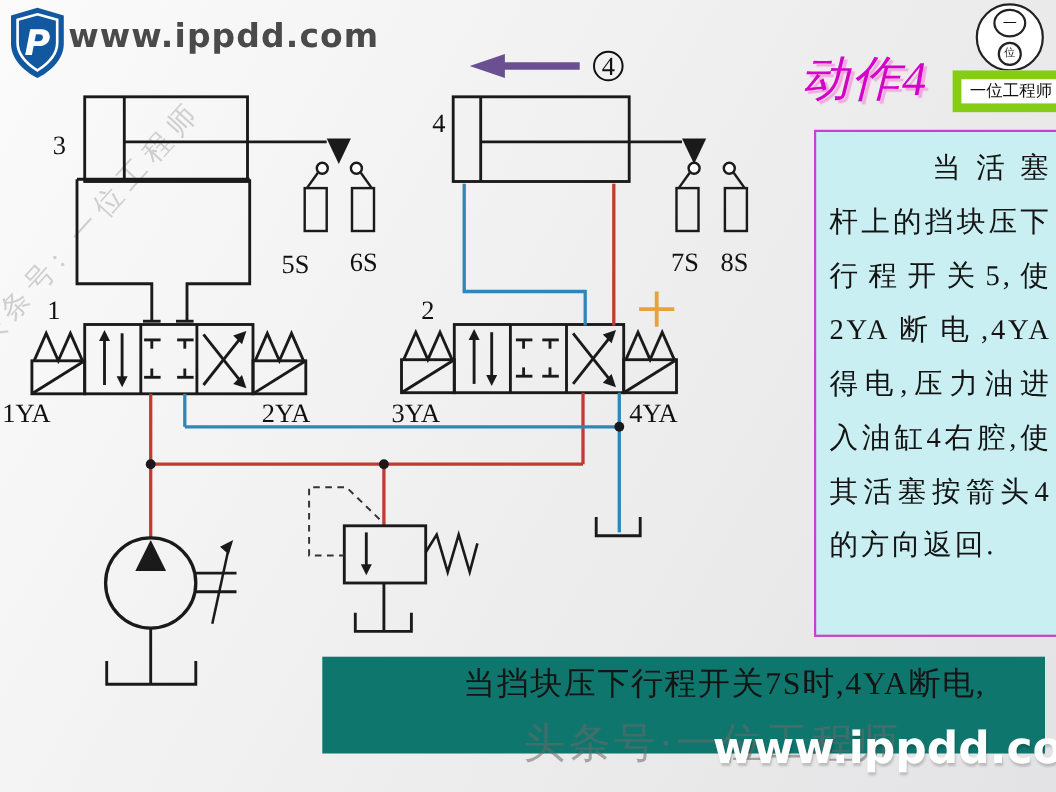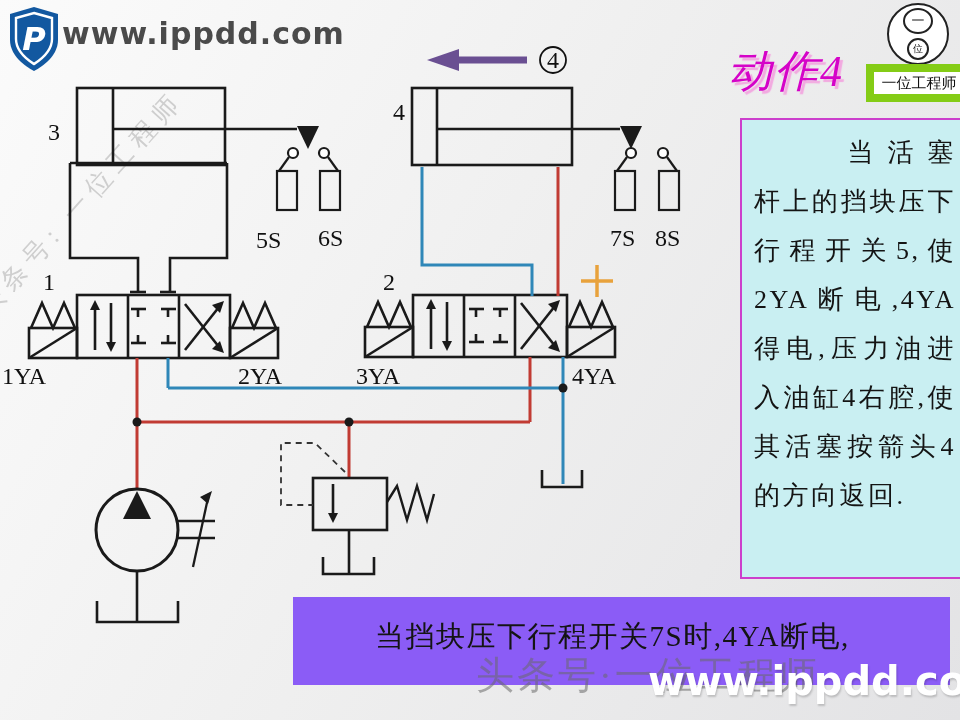--- a/index.html
+++ b/index.html
@@ -39,22 +39,22 @@
   
   .note-right{
     left:740px;top:118px;width:229px;height:461px;box-sizing:border-box;
     background:#c9eff2;border:2px solid #cc3fcc;
     padding:8px 11px 6px 12px;
     font-size:26px;line-height:49px;letter-spacing:2.5px;color:#141414;
     text-align:justify;text-indent:3.6em;z-index:2;
   }
   .note-bottom{
     left:293px;top:597px;width:657px;height:88px;box-sizing:border-box;
-    background:#8b5cf6;padding:21px 8px 6px 14px;
-    font-size:29px;line-height:37px;letter-spacing:1.5px;color:#141414;z-index:2;
+    background:#0f766e;padding:7px 8px 6px 14px;
+    font-size:29px;line-height:37px;letter-spacing:1.5px;color:#141414;z-index:2;text-align:center;
   }
   .note-bottom .l1{text-indent:68px;}
   
   .wm-diag{
     left:-30px;top:300px;transform:rotate(-48deg);transform-origin:0 0;
     font-size:26px;color:rgba(90,90,90,0.26);letter-spacing:7px;white-space:nowrap;z-index:1;
   }
   .wm-gray{
     left:476px;top:650px;font-size:38px;color:rgba(105,105,105,0.55);
     letter-spacing:3px;white-space:nowrap;z-index:3;text-align:right;

